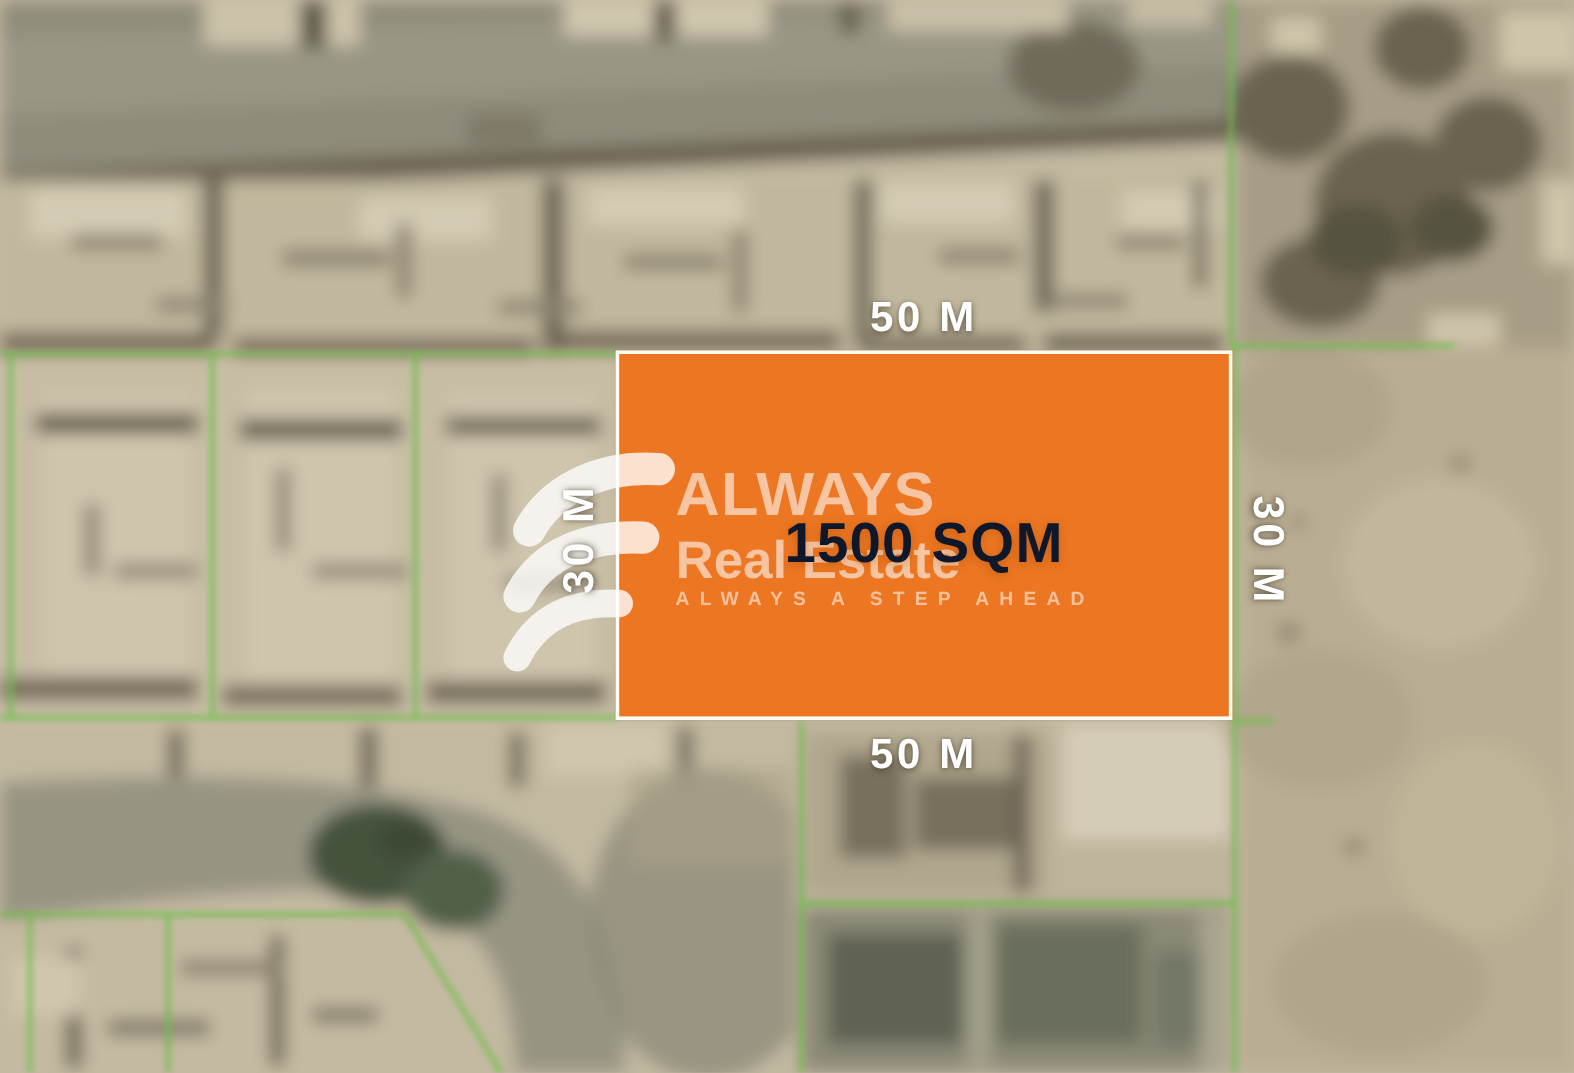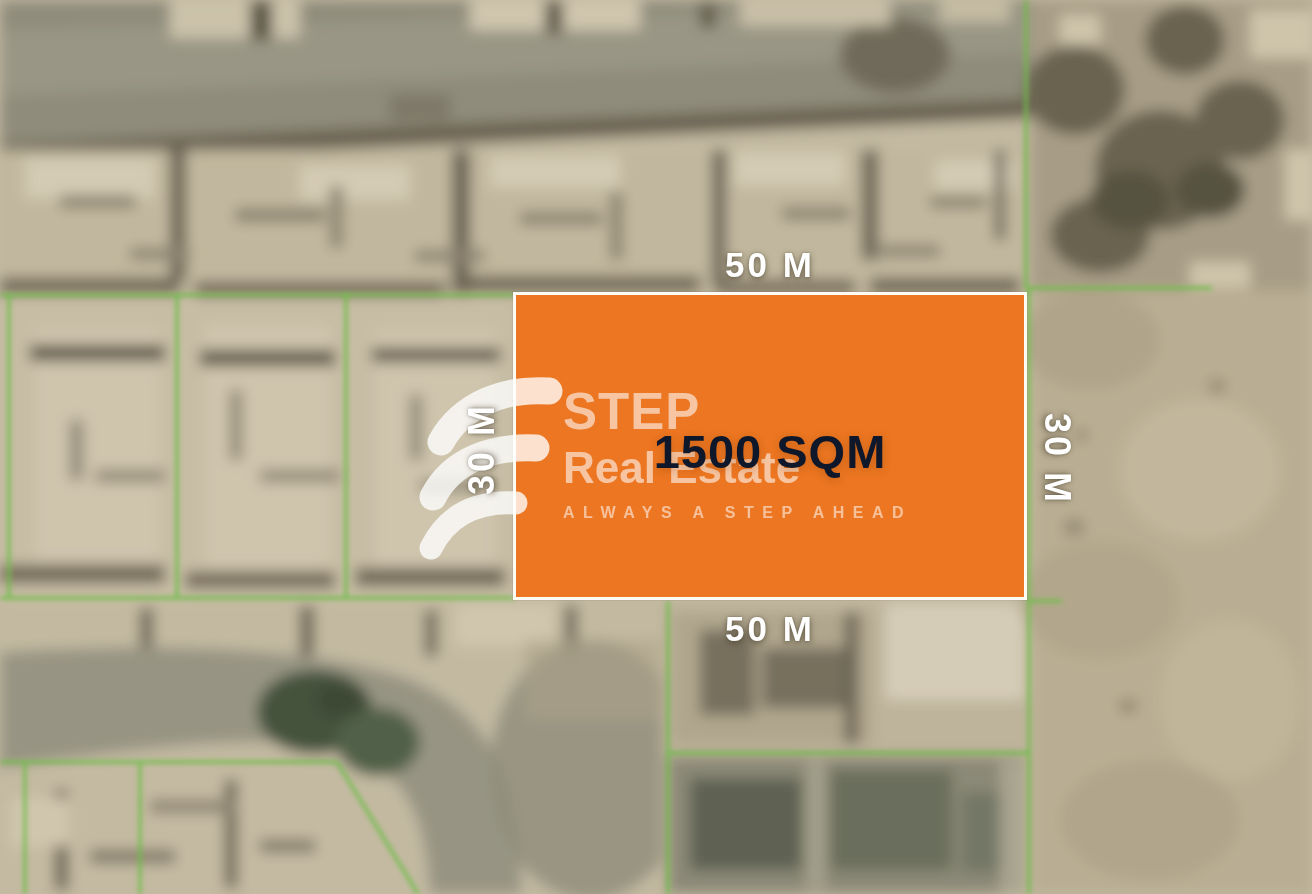--- a/index.html
+++ b/index.html
@@ -40,21 +40,21 @@
     white-space:nowrap;
   }
 
   .watermark{
     position:absolute;z-index:4;left:563px;top:386px;
     color:rgba(255,255,255,0.58);
     white-space:nowrap;
   }
   .wm-line1{font-size:51px;font-weight:bold;letter-spacing:1px;line-height:1.0;}
   .wm-line2{font-size:44px;font-weight:bold;letter-spacing:0px;line-height:1.0;margin-top:9px;}
-  .wm-tagline{font-size:16px;font-weight:bold;letter-spacing:8.5px;margin-top:14px;color:rgba(255,255,255,0.55);}
+  .wm-tagline{font-size:16px;font-weight:bold;letter-spacing:8.5px;margin-top:1px;color:rgba(255,255,255,0.55);}
 </style>
 </head>
 <body>
 
 <div class="stage">
 
   <svg class="mapbg" width="1312" height="894" viewBox="0 0 1312 894" aria-hidden="true">
     <defs>
       <filter id="b7" x="-5%" y="-5%" width="110%" height="110%">
           <feGaussianBlur stdDeviation="7"></feGaussianBlur>
@@ -212,21 +212,21 @@
 
   <svg class="swoosh" width="1312" height="894" viewBox="0 0 1312 894" aria-hidden="true">
     <g fill="none" stroke="#ffffff" stroke-opacity="0.78" stroke-linecap="round">
       <path d="M 549,391 C 505,388 462,404 441,442" stroke-width="27"></path>
       <path d="M 536,448 C 492,446 452,460 433,497" stroke-width="27"></path>
       <path d="M 516,503 C 478,501 448,514 431,548" stroke-width="23"></path>
     </g>
   </svg>
 
   <div class="watermark">
-    <div class="wm-line1">STEP</div>
+    <div class="wm-line1">ALWAYS</div>
     <div class="wm-line2">Real Estate</div>
     <div class="wm-tagline">ALWAYS A STEP AHEAD</div>
   </div>
 
   <div class="area-label">1500 SQM</div>
 
   <div class="dim dim-top">50 M</div>
   <div class="dim dim-bottom">50 M</div>
   <div class="dim dim-side dim-left">30 M</div>
   <div class="dim dim-side dim-right">30 M</div>

